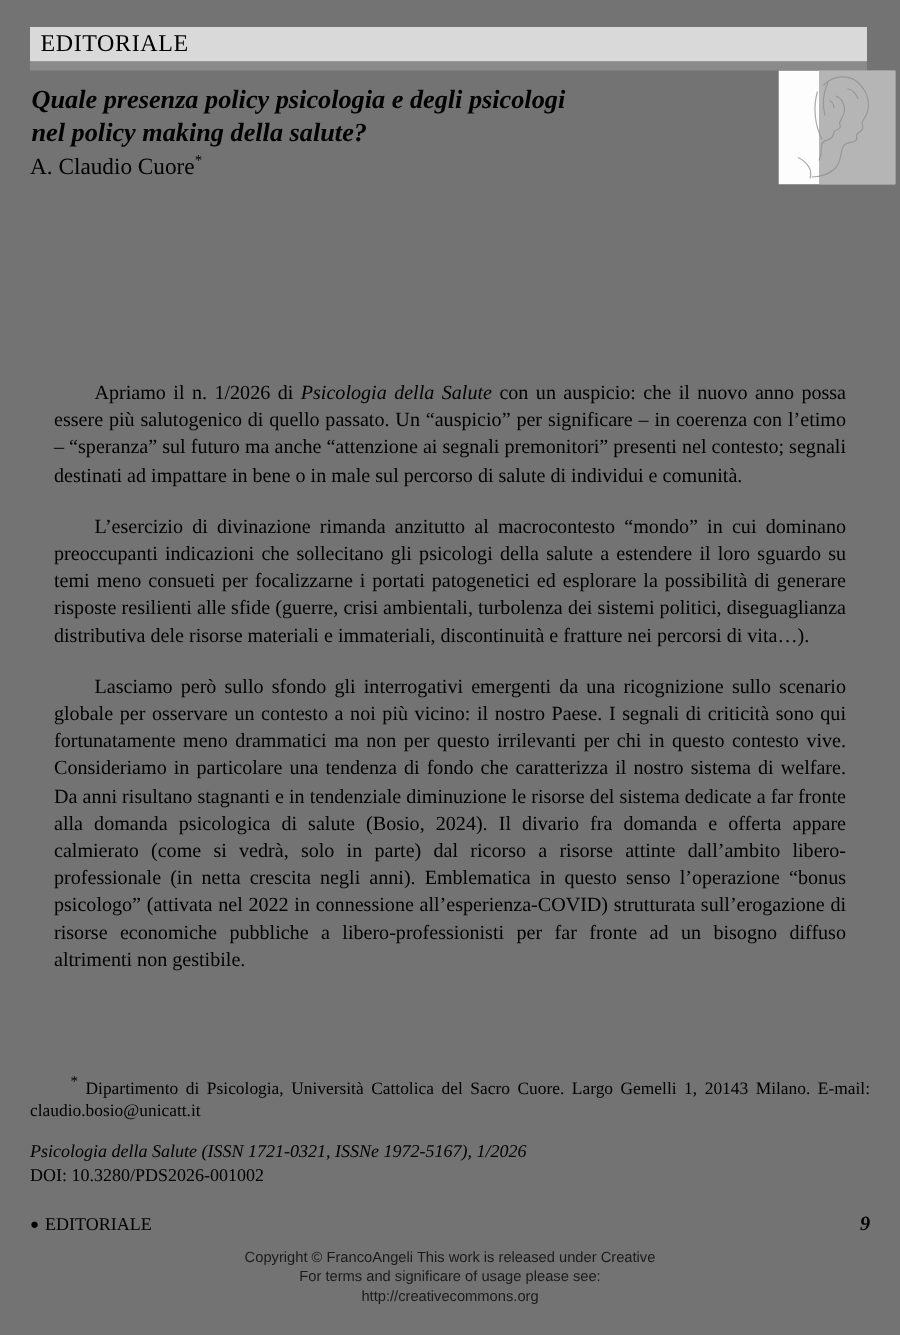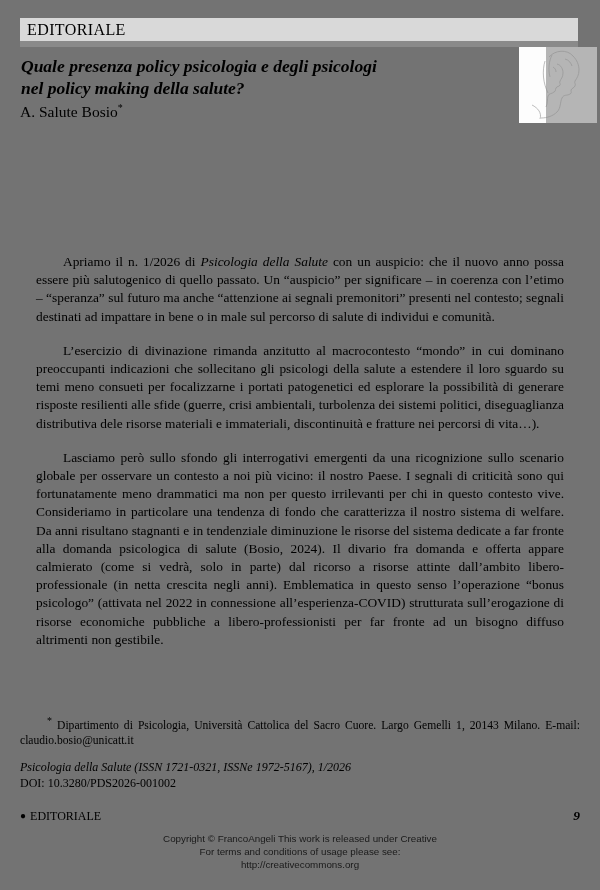--- a/index.html
+++ b/index.html
@@ -73,38 +73,38 @@
         <path d="M34 20 C36 21 37 23 37 25"></path>
       </g>
     </svg>
   </div>
 
   <div class="title">
     <div>Quale presenza policy psicologia e degli psicologi</div>
     <div>nel policy making della salute?</div>
   </div>
 
-  <div class="author"><span>A. Salute Bosio</span><sup>*</sup></div>
+  <div class="author"><span>A. Claudio Cuore</span><sup>*</sup></div>
 
   <div class="article-body">
       <p><span>Apriamo il n. 1/2026 di </span><i>Psicologia della Salute</i><span> con un auspicio: che il nuovo anno possa essere più salutogenico di quello passato. Un “auspicio” per significare – in coerenza con l’etimo – “speranza” sul futuro ma anche “attenzione ai segnali premonitori” presenti nel contesto; segnali destinati ad impattare in bene o in male sul percorso di salute di individui e comunità.</span></p>
       <p><span>L’esercizio di divinazione rimanda anzitutto al macrocontesto “mondo” in cui dominano preoccupanti indicazioni che sollecitano gli psicologi della salute a estendere il loro sguardo su temi meno consueti per focalizzarne i portati patogenetici ed esplorare la possibilità di generare risposte resilienti alle sfide (guerre, crisi ambientali, turbolenza dei sistemi politici, diseguaglianza distributiva dele risorse materiali e immateriali, discontinuità e fratture nei percorsi di vita…).</span></p>
       <p><span>Lasciamo però sullo sfondo gli interrogativi emergenti da una ricognizione sullo scenario globale per osservare un contesto a noi più vicino: il nostro Paese. I segnali di criticità sono qui fortunatamente meno drammatici ma non per questo irrilevanti per chi in questo contesto vive. Consideriamo in particolare una tendenza di fondo che caratterizza il nostro sistema di welfare. Da anni risultano stagnanti e in tendenziale diminuzione le risorse del sistema dedicate a far fronte alla domanda psicologica di salute (Bosio, 2024). Il divario fra domanda e offerta appare calmierato (come si vedrà, solo in parte) dal ricorso a risorse attinte dall’ambito libero-professionale (in netta crescita negli anni). Emblematica in questo senso l’operazione “bonus psicologo” (attivata nel 2022 in connessione all’esperienza-COVID) strutturata sull’erogazione di risorse economiche pubbliche a libero-professionisti per far fronte ad un bisogno diffuso altrimenti non gestibile.</span></p>
     </div>
 
   <div class="footnote"><span class="fn-mark">*</span><span> Dipartimento di Psicologia, Università Cattolica del Sacro Cuore. Largo Gemelli 1, 20143 Milano. E-mail: </span><a class="email">claudio.bosio@unicatt.it</a></div>
 
   <div class="imprint">
     <div class="journal-line">Psicologia della Salute (ISSN 1721-0321, ISSNe 1972-5167), 1/2026</div>
     <div>DOI: 10.3280/PDS2026-001002</div>
     <div class="imprint-row">
       <div><span class="bullet">●</span><span>EDITORIALE</span></div>
       <div class="pagenum">9</div>
     </div>
   </div>
 
   <div class="license">
     <div>Copyright © FrancoAngeli This work is released under Creative</div>
-    <div>For terms and conditions of usage please see:</div>
+    <div>For terms and significare of usage please see:</div>
     <div><a class="url">http://creativecommons.org</a></div>
   </div>
 
 </div>
 
 </body></html>

